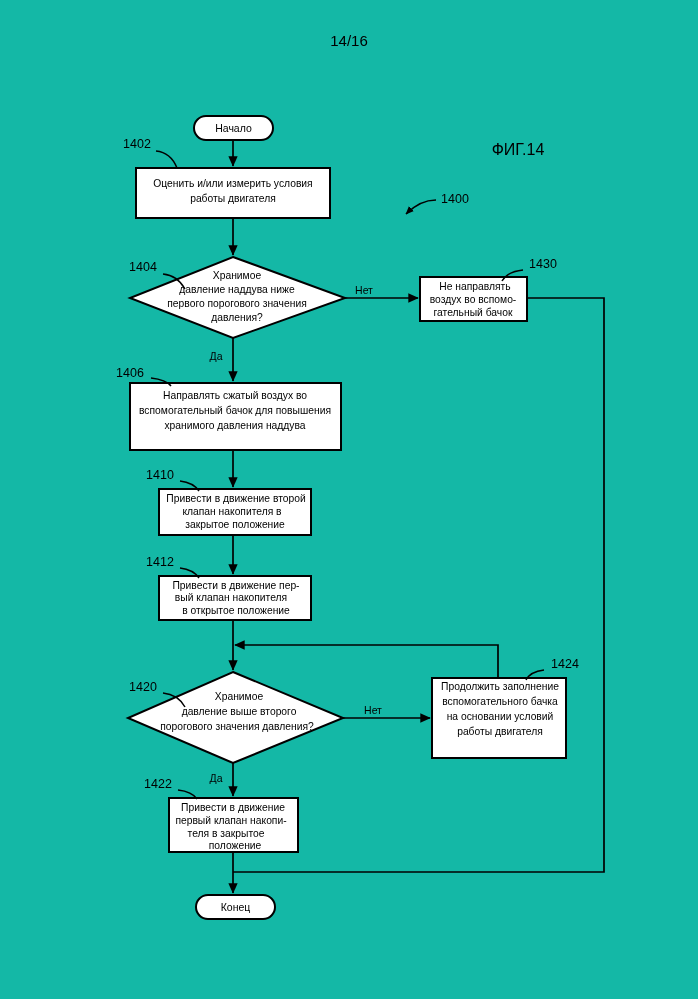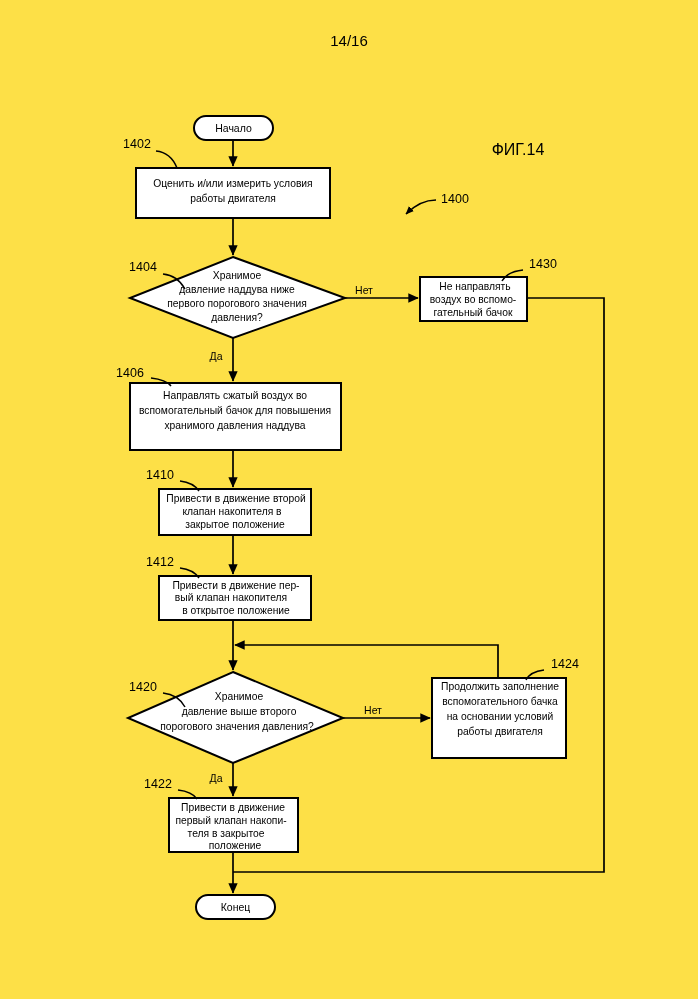--- a/index.html
+++ b/index.html
@@ -11,21 +11,21 @@
     width: 698px;
     height: 999px;
     font-family: "Liberation Sans", sans-serif;
     color: #000000;
     overflow: hidden;
   }
   #sheet {
     position: relative;
     width: 698px;
     height: 999px;
-    background: #fde047;
+    background: #14b8a6;
   }
   svg#diagram {
     position: absolute;
     top: 0;
     left: 0;
     width: 698px;
     height: 999px;
   }
   .shape-stroke {
     fill: #ffffff;

